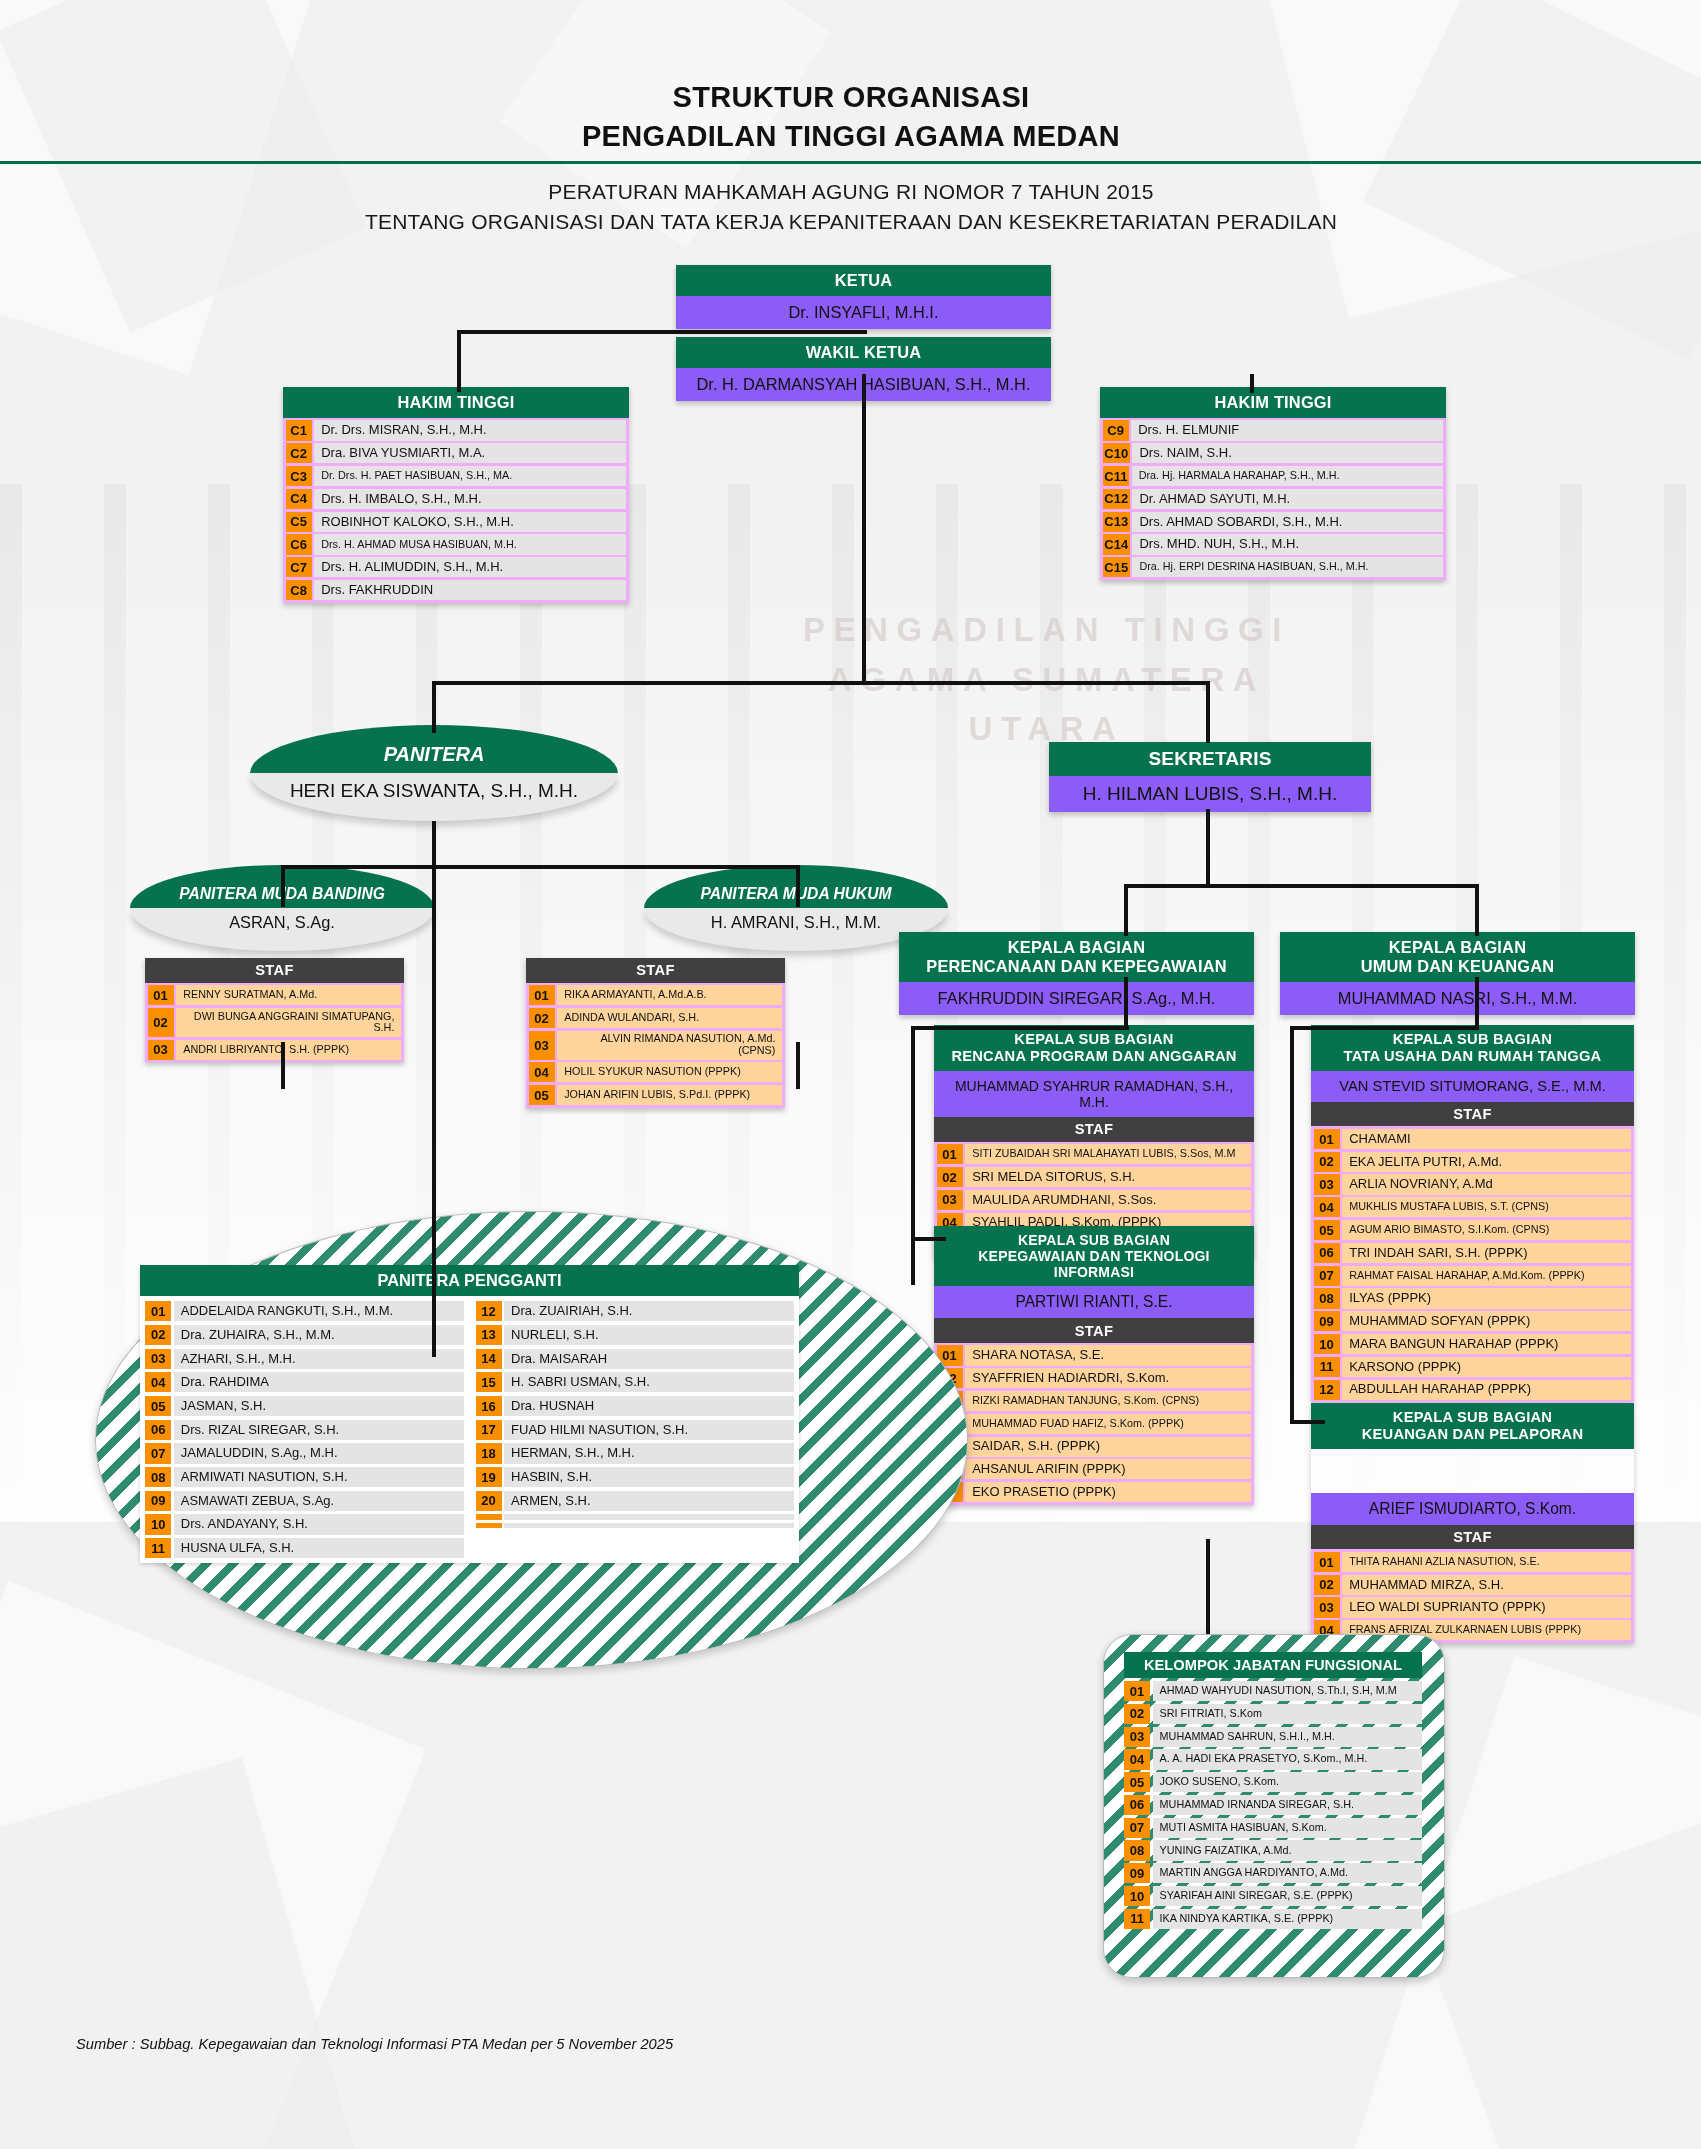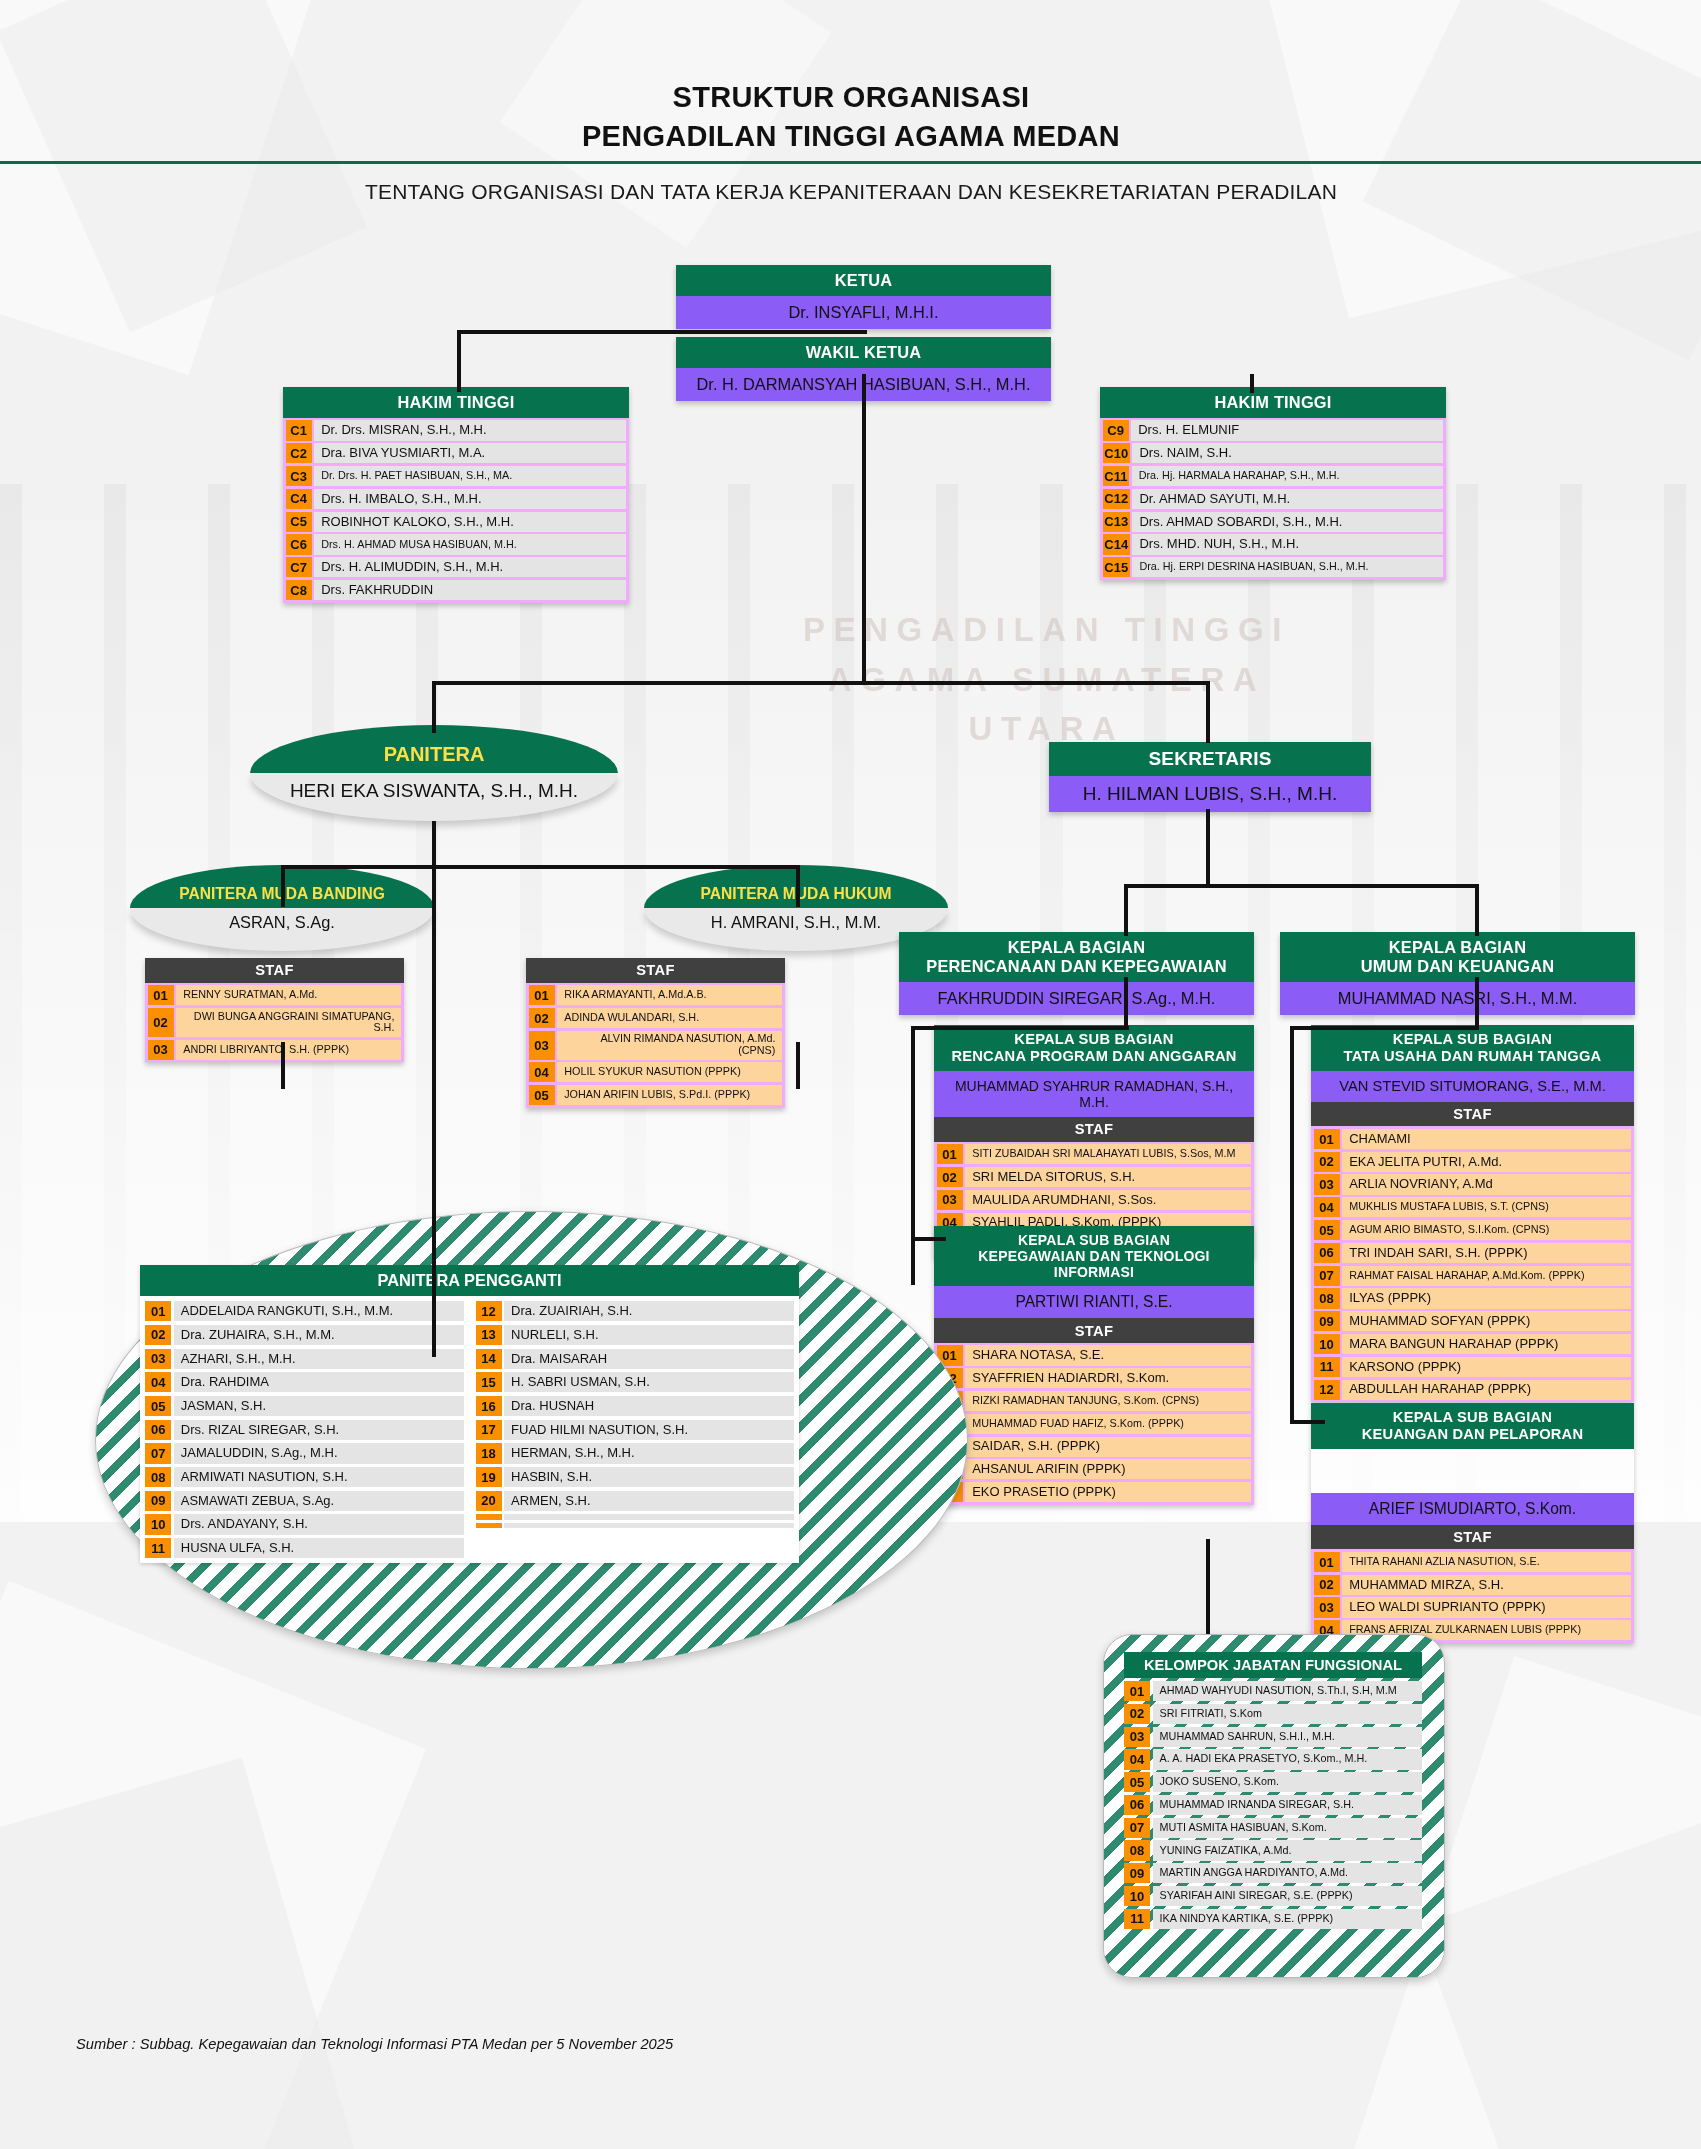--- a/index.html
+++ b/index.html
@@ -60,23 +60,24 @@
     flex:1; background:#e4e4e4; color:#111; font-size:13px;
     display:flex; align-items:center; padding:2.6px 7px; line-height:1.1;
   }
   .row.peach .val { background:#fdd49c;text-align:right; }
   .row .val.sm { font-size:10.8px; }
   .row .val.b { font-weight:400; }
 
   
   .ell { position:absolute; }
   .ell .etop {
-    background:#07724e; color:#fde047; font-weight:700; text-align:center;
+    background:#07724e; color:#ffffff; font-weight:700; text-align:center;
     display:flex; align-items:flex-end; justify-content:center;
     border-radius:50% 50% 0 0 / 100% 100% 0 0;
+    font-style:italic;
   }
   .ell .ebot {
     background:#e9e9e9; color:#111; text-align:center;
     display:flex; align-items:flex-start; justify-content:center;
     border-radius:0 0 50% 50% / 0 0 100% 100%;
     box-shadow:0 5.2px 7.8px rgba(0,0,0,.18);
   }
 
   
   .ln { position:absolute; background:#111; z-index:3; }
@@ -119,20 +120,21 @@
 </div>
 
 <div id="sheet">
 
   <div class="title-wrap">
     <div class="t1">STRUKTUR ORGANISASI</div>
     <div class="t1">PENGADILAN TINGGI AGAMA MEDAN</div>
   </div>
   <div class="rule"></div>
   <div class="sub-wrap">
+    <div class="s1">PERATURAN MAHKAMAH AGUNG RI NOMOR 7 TAHUN 2015</div>
     <div class="s1">TENTANG ORGANISASI DAN TATA KERJA KEPANITERAAN DAN KESEKRETARIATAN PERADILAN</div>
   </div>
 
   <div class="ln" style="left:862px;top:374px;width:4.3px;height:311px;"></div>
 
   <div class="ln" style="left:457px;top:330px;width:410px;height:4.3px;"></div>
   <div class="ln" style="left:457px;top:330px;width:4.3px;height:62px;"></div>
 
   <div class="ln" style="left:1250px;top:374px;width:4.3px;height:19px;"></div>
 

